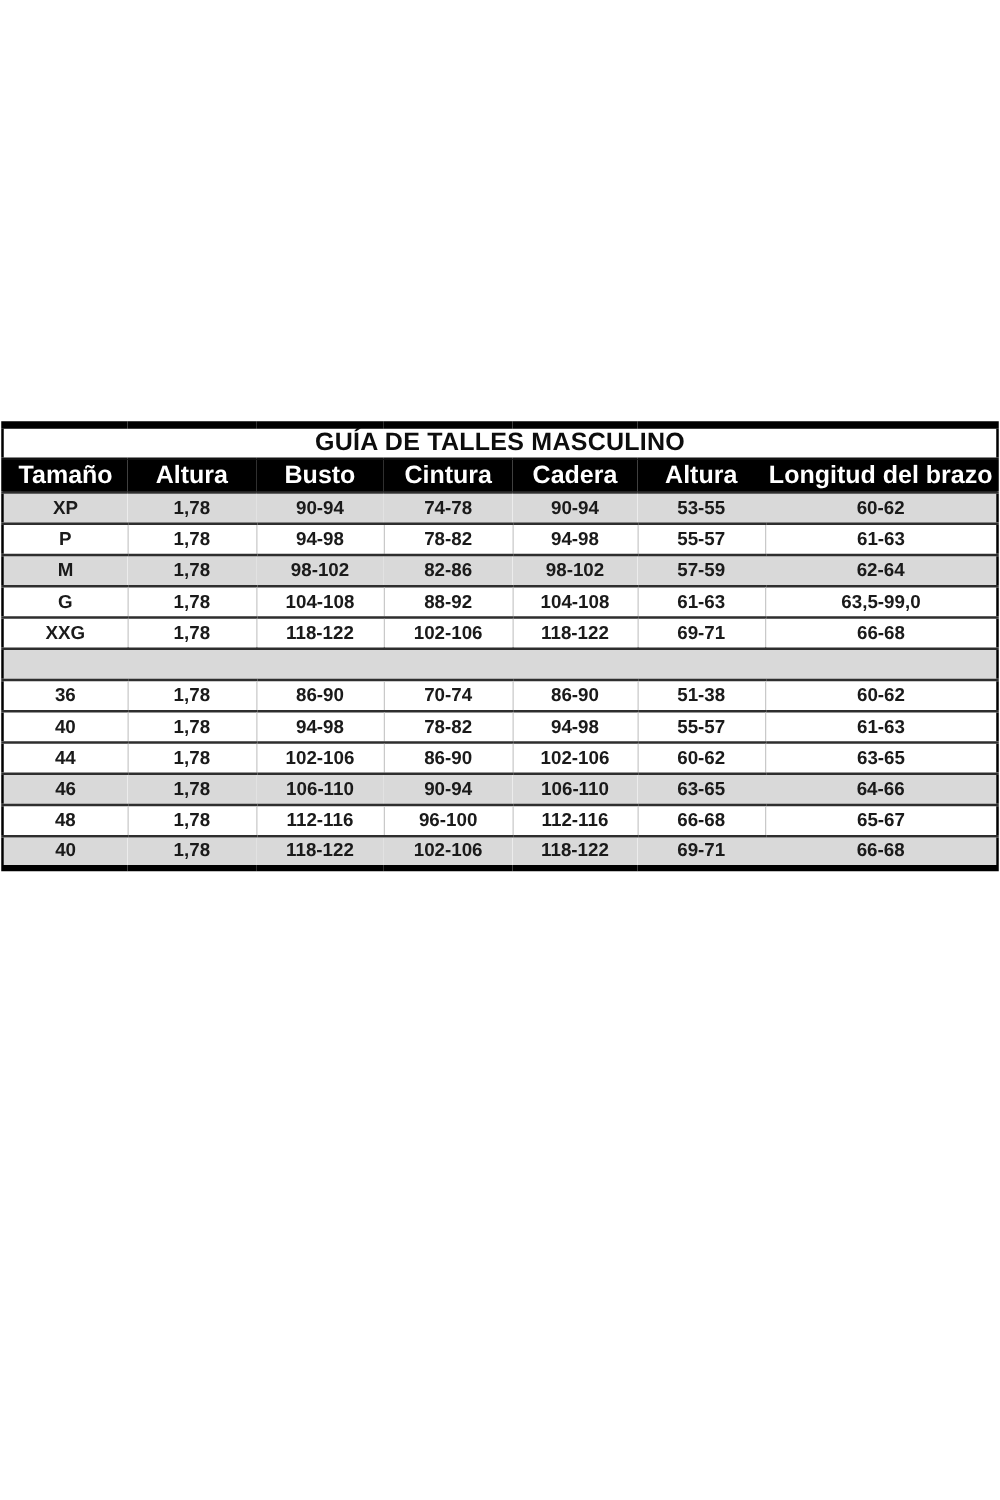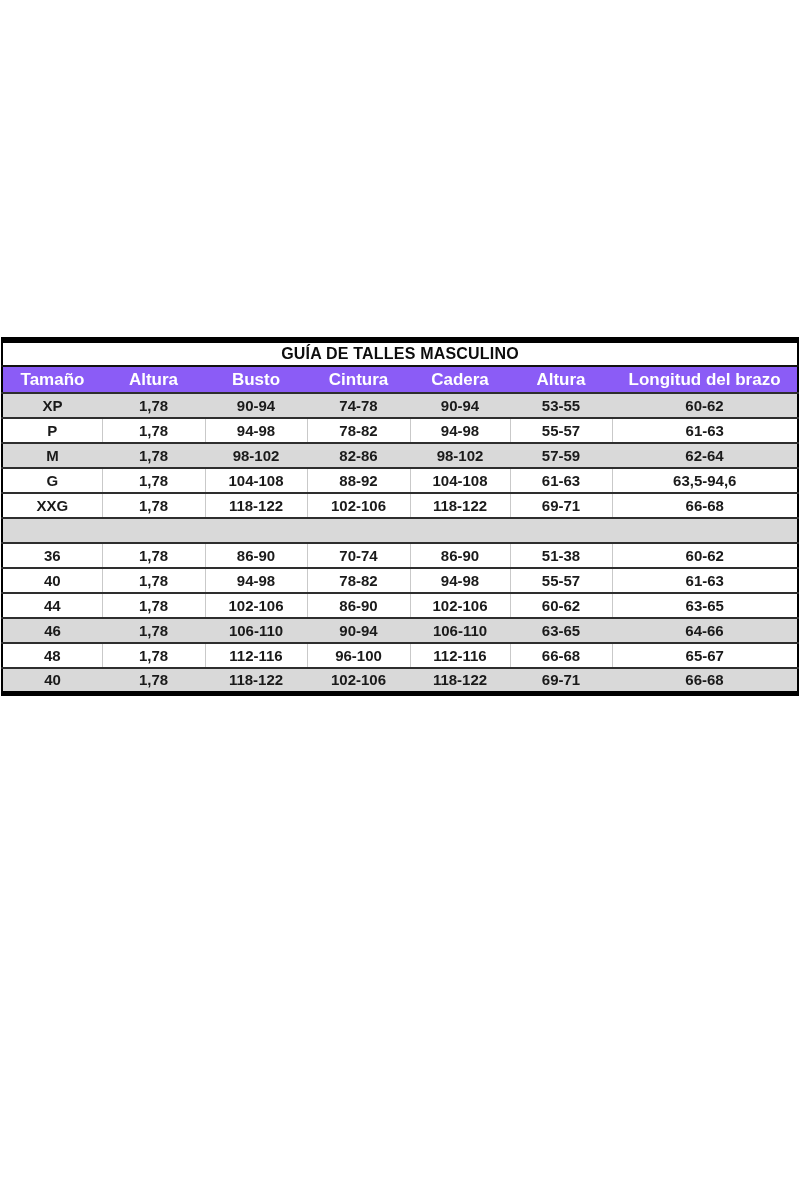--- a/index.html
+++ b/index.html
@@ -26,32 +26,32 @@
     table-layout: fixed;
     border-left: 2px solid #000000;
     border-right: 2px solid #000000;
     border-top: 6px solid #000000;
     border-bottom: 5px solid #000000;
   }
   tr.title-row th {
     height: 26px;
     background: #ffffff;
     color: #0d0d0d;
-    font-size: 16px;
+    font-size: 20px;
     font-weight: 700;
     text-align: center;
     vertical-align: middle;
     padding: 0;
     letter-spacing: 0.2px;
   }
   tr.header-row th {
     height: 27px;
-    background: #8b5cf6;
+    background: #000000;
     color: #ffffff;
-    font-size: 17px;
+    font-size: 20px;
     font-weight: 700;
     vertical-align: middle;
     padding: 0;
     border-top: 2px solid #111111;
   }
   tbody td {
     height: 25px;
     font-size: 15px;
     font-weight: 700;
     color: #1a1a1a;
@@ -124,21 +124,21 @@
             <td>57-59</td>
             <td>62-64</td>
           </tr>
           <tr class="row-plain">
             <td>G</td>
             <td>1,78</td>
             <td>104-108</td>
             <td>88-92</td>
             <td>104-108</td>
             <td>61-63</td>
-            <td>63,5-94,6</td>
+            <td>63,5-99,0</td>
           </tr>
           <tr class="row-plain">
             <td>XXG</td>
             <td>1,78</td>
             <td>118-122</td>
             <td>102-106</td>
             <td>118-122</td>
             <td>69-71</td>
             <td>66-68</td>
           </tr>

